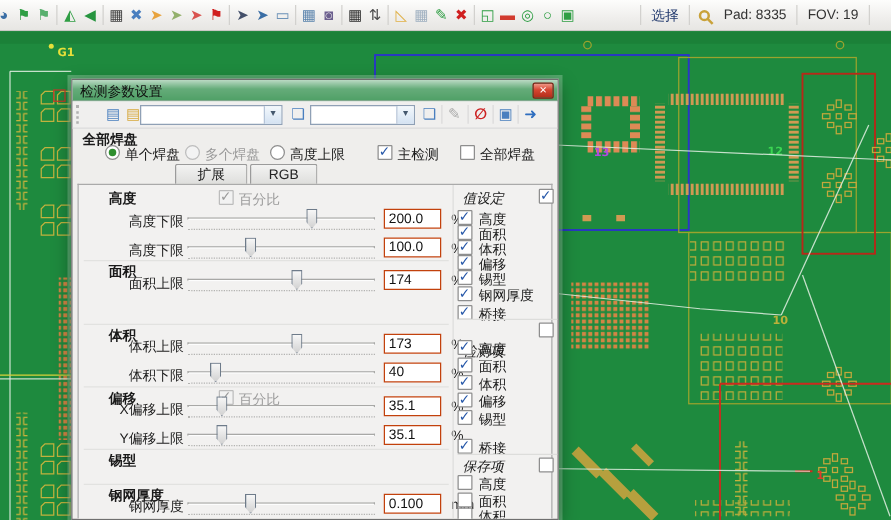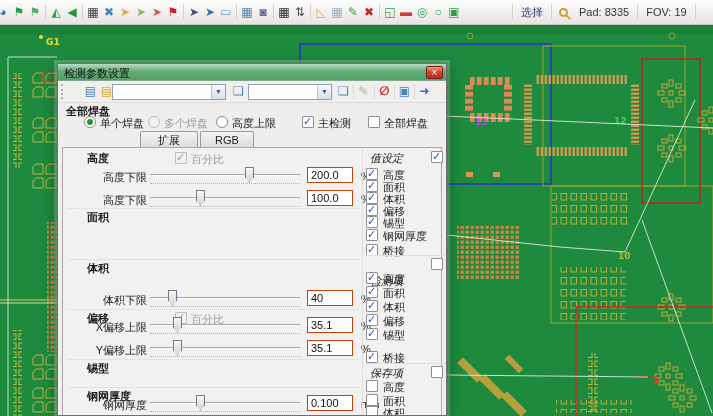--- a/index.html
+++ b/index.html
@@ -320,23 +320,39 @@
         <span class="slbl">高度下限</span>
         <div class="track"></div>
           <div class="ticks"></div>
         <div class="thumb" style="left:133px"></div>
         <input class="vbox" value="100.0" style="">
         <span class="unit">%</span>
       </div>
 
       <div class="hline" style="top:60px"></div>
       <span class="shead" style="top:62px">面积</span>
+      <div class="srow" style="top:67px">
+        <span class="slbl">面积上限</span>
+        <div class="track"></div>
+          <div class="ticks"></div>
+        <div class="thumb" style="left:170px"></div>
+        <input class="vbox" value="174" style="">
+        <span class="unit">%</span>
+      </div>
 
       <div class="hline" style="top:111px"></div>
       <span class="shead" style="top:113px">体积</span>
+      <div class="srow" style="top:118px">
+        <span class="slbl">体积上限</span>
+        <div class="track"></div>
+          <div class="ticks"></div>
+        <div class="thumb" style="left:170px"></div>
+        <input class="vbox" value="173" style="">
+        <span class="unit">%</span>
+      </div>
       <div class="srow" style="top:141px">
         <span class="slbl">体积下限</span>
         <div class="track"></div>
           <div class="ticks"></div>
         <div class="thumb" style="left:105px"></div>
         <input class="vbox" value="40" style="">
         <span class="unit">%</span>
       </div>
 
       <div class="hline" style="top:161px"></div>

